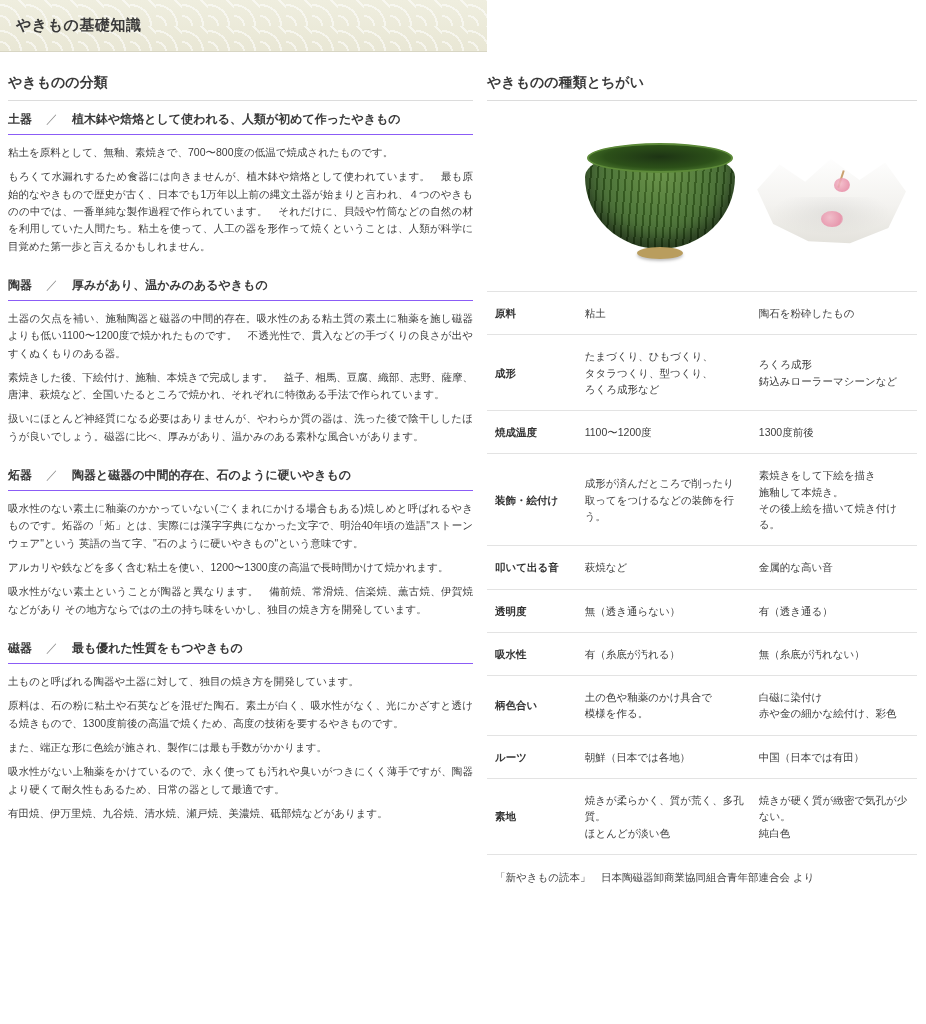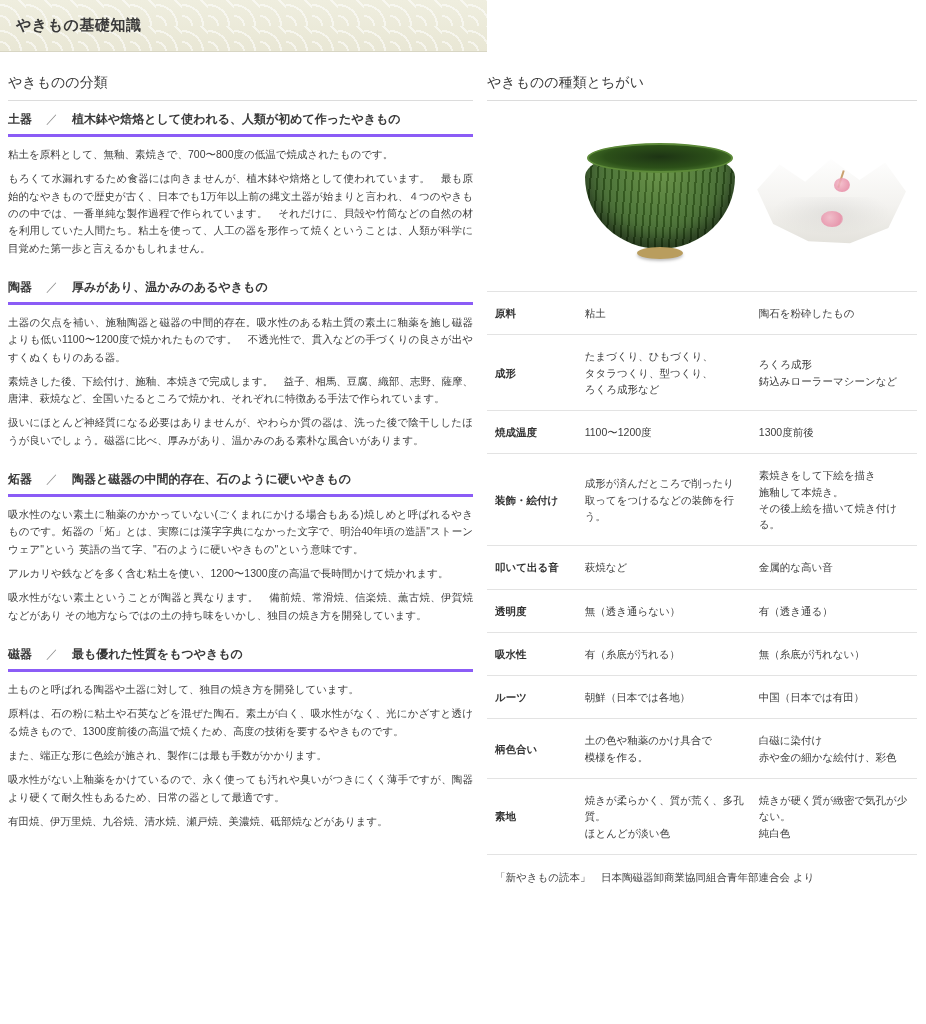--- a/index.html
+++ b/index.html
@@ -48,37 +48,37 @@
   .col-left {
     width: 487px;
     padding: 16px 14px 0 8px;
   }
   .col-right {
     width: 439px;
     padding: 16px 9px 0 0;
   }
   .section-title {
     font-size: 14px;
-    font-weight: normal;
+    font-weight: bold;
     color: #3a3a3a;
     margin: 6px 0 10px 0;
     padding-bottom: 8px;
     border-bottom: 1px solid #dcdcdc;
   }
   .col-right .section-title {
     margin-left: 0;
   }
   
   .art-block { margin-bottom: 22px; }
   .art-head {
     font-size: 12px;
     font-weight: bold;
     color: #3a3a3a;
     padding-bottom: 6px;
-    border-bottom: 3px solid #8b5cf6;
+    border-bottom: 1px solid #8b5cf6;
     margin-bottom: 9px;
     display: flex;
     align-items: baseline;
   }
   .art-head .term { margin-right: 0; }
   .art-head .sep { margin: 0 14px; color: #888; font-weight: normal; }
   .art-head .desc { font-weight: bold; }
   .art-para {
     font-size: 10.5px;
     line-height: 1.65;
@@ -334,32 +334,32 @@
             <td class="rowhead">透明度</td>
             <td class="cell-a nowrap-lines">無（透き通らない）</td>
             <td class="cell-b nowrap-lines">有（透き通る）</td>
           </tr>
           <tr>
             <td class="rowhead">吸水性</td>
             <td class="cell-a nowrap-lines">有（糸底が汚れる）</td>
             <td class="cell-b nowrap-lines">無（糸底が汚れない）</td>
           </tr>
           <tr>
-            <td class="rowhead">ルーツ</td>
-            <td class="cell-a nowrap-lines">朝鮮（日本では各地）</td>
-            <td class="cell-b nowrap-lines">中国（日本では有田）</td>
-          </tr>
-          <tr>
             <td class="rowhead">柄色合い</td>
             <td class="cell-a nowrap-lines">土の色や釉薬のかけ具合で
 模様を作る。</td>
             <td class="cell-b nowrap-lines">白磁に染付け
 赤や金の細かな絵付け、彩色</td>
           </tr>
           <tr>
+            <td class="rowhead">ルーツ</td>
+            <td class="cell-a nowrap-lines">朝鮮（日本では各地）</td>
+            <td class="cell-b nowrap-lines">中国（日本では有田）</td>
+          </tr>
+          <tr>
             <td class="rowhead">素地</td>
             <td class="cell-a nowrap-lines">焼きが柔らかく、質が荒く、多孔質。
 ほとんどが淡い色</td>
             <td class="cell-b nowrap-lines">焼きが硬く質が緻密で気孔が少ない。
 純白色</td>
           </tr>
         </tbody>
       </table>
 
       <div class="cmp-foot">「新やきもの読本」　日本陶磁器卸商業協同組合青年部連合会 より</div>

